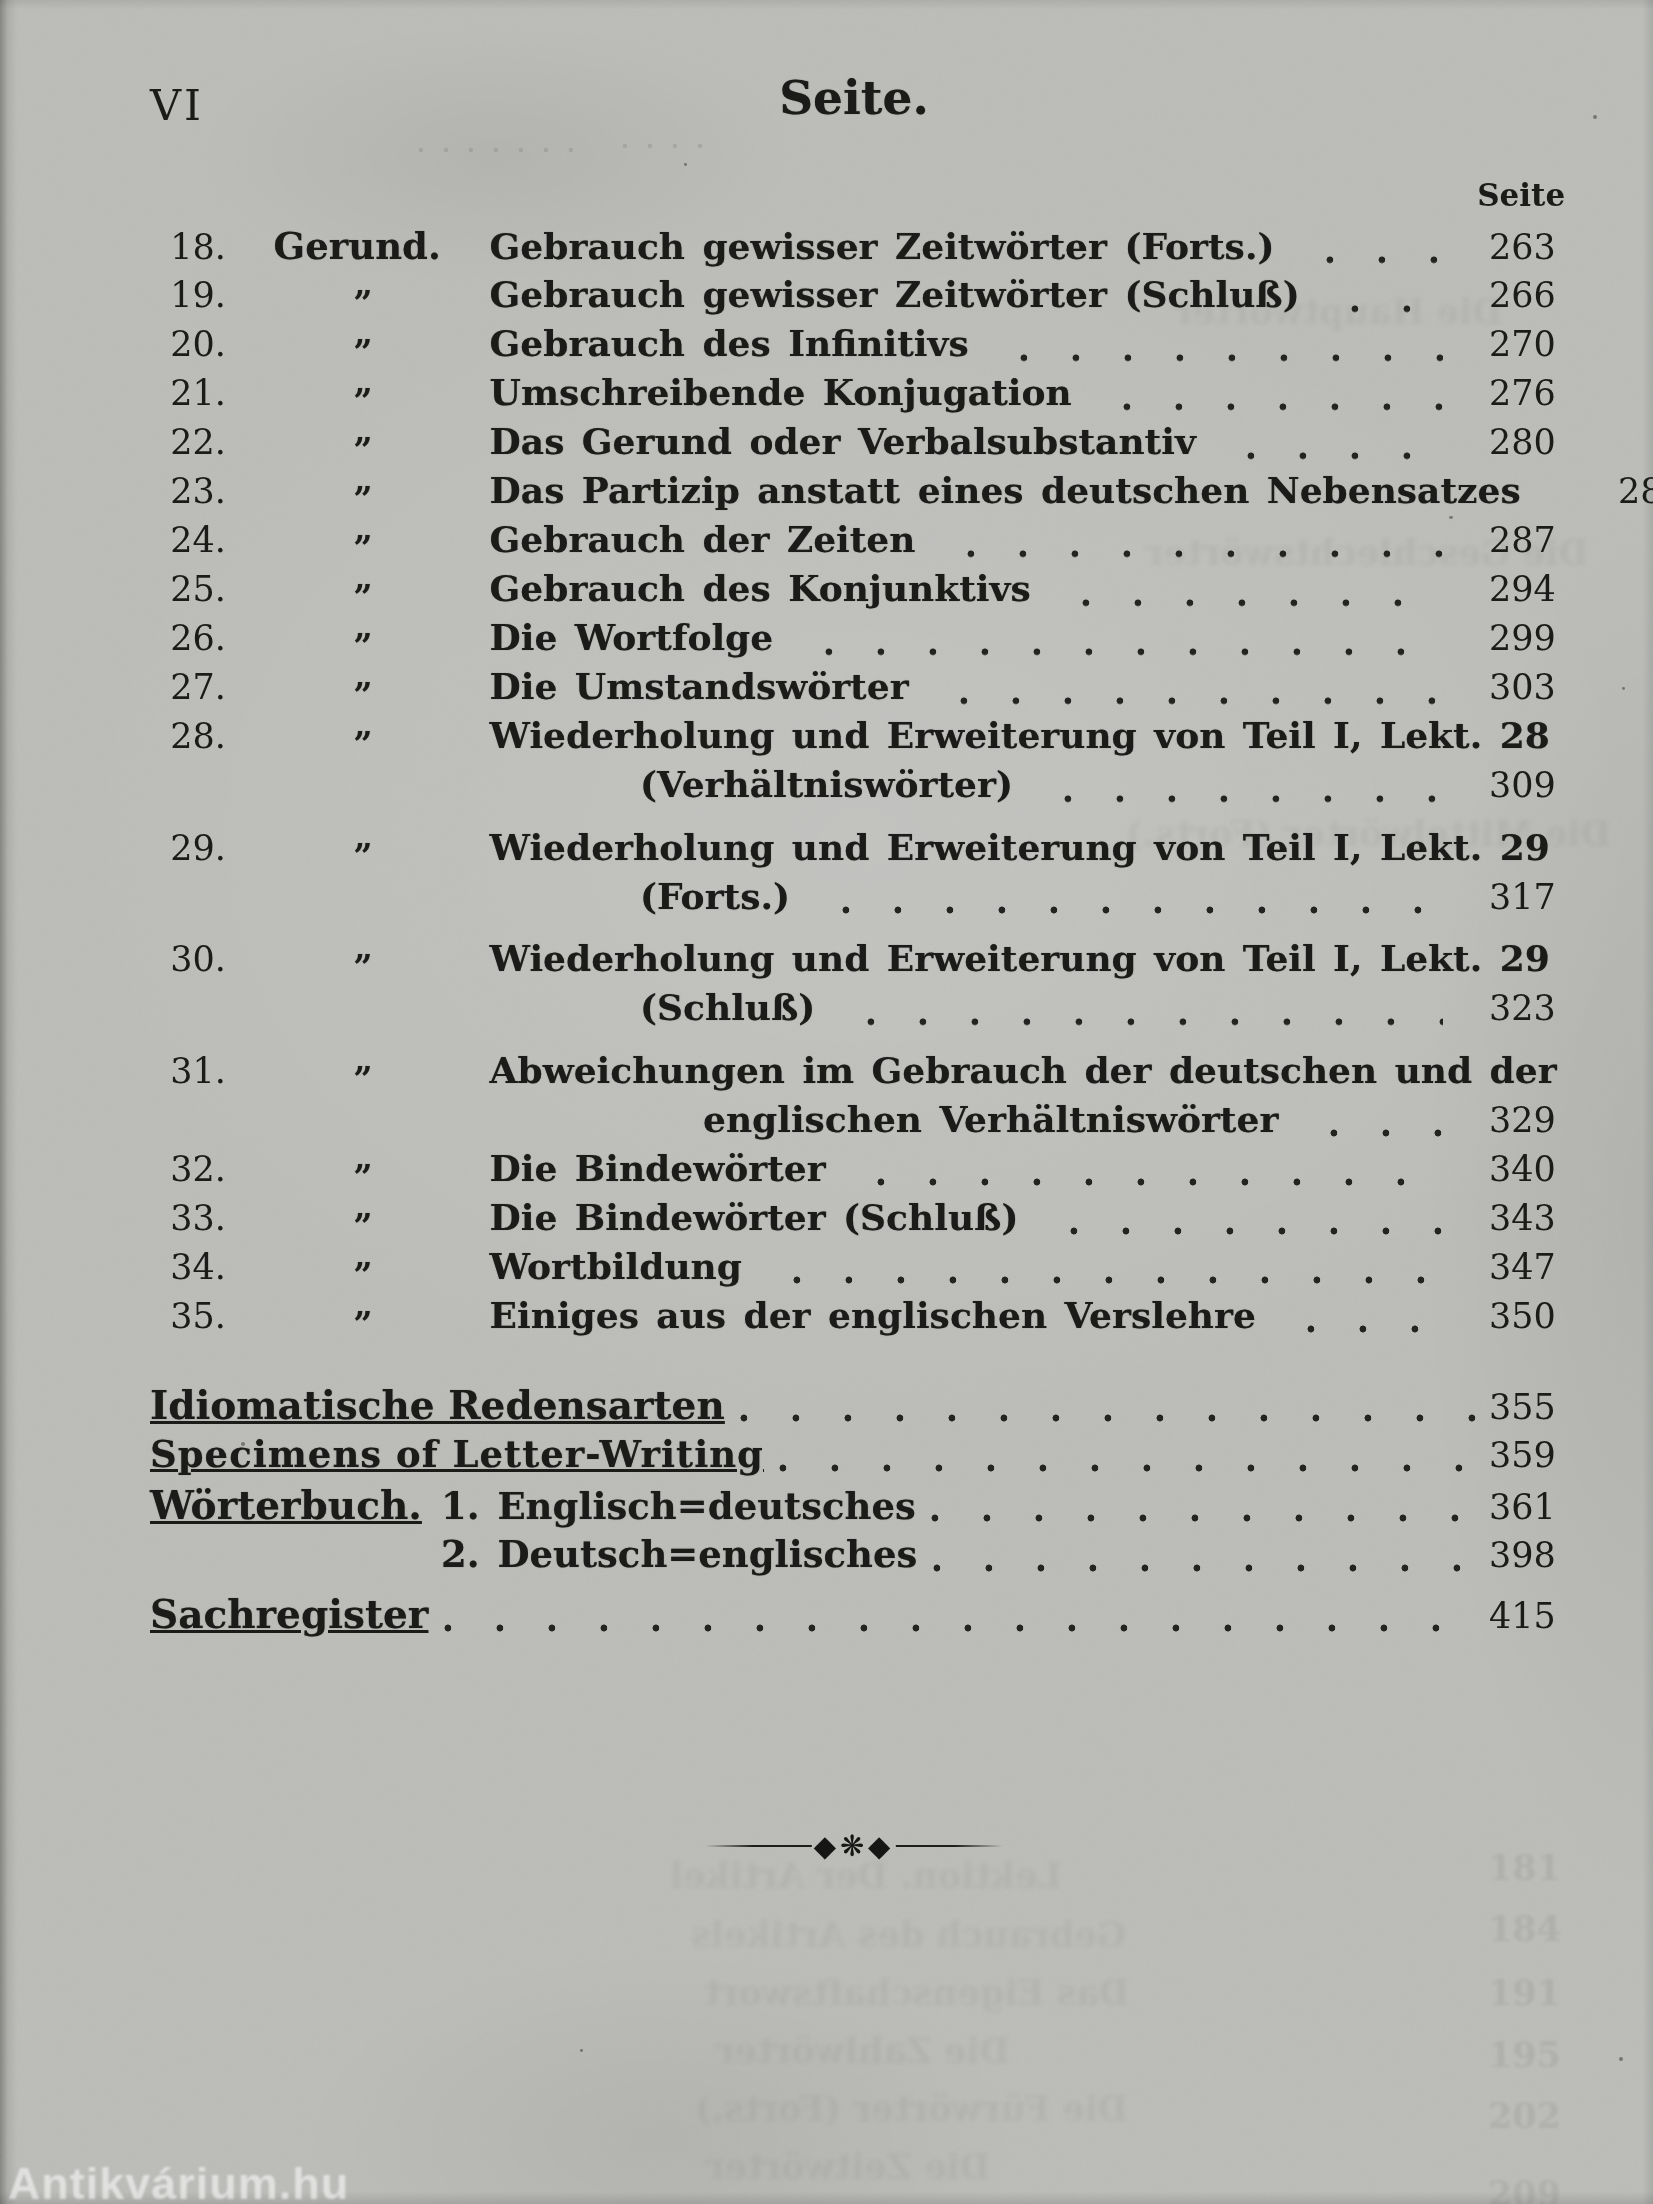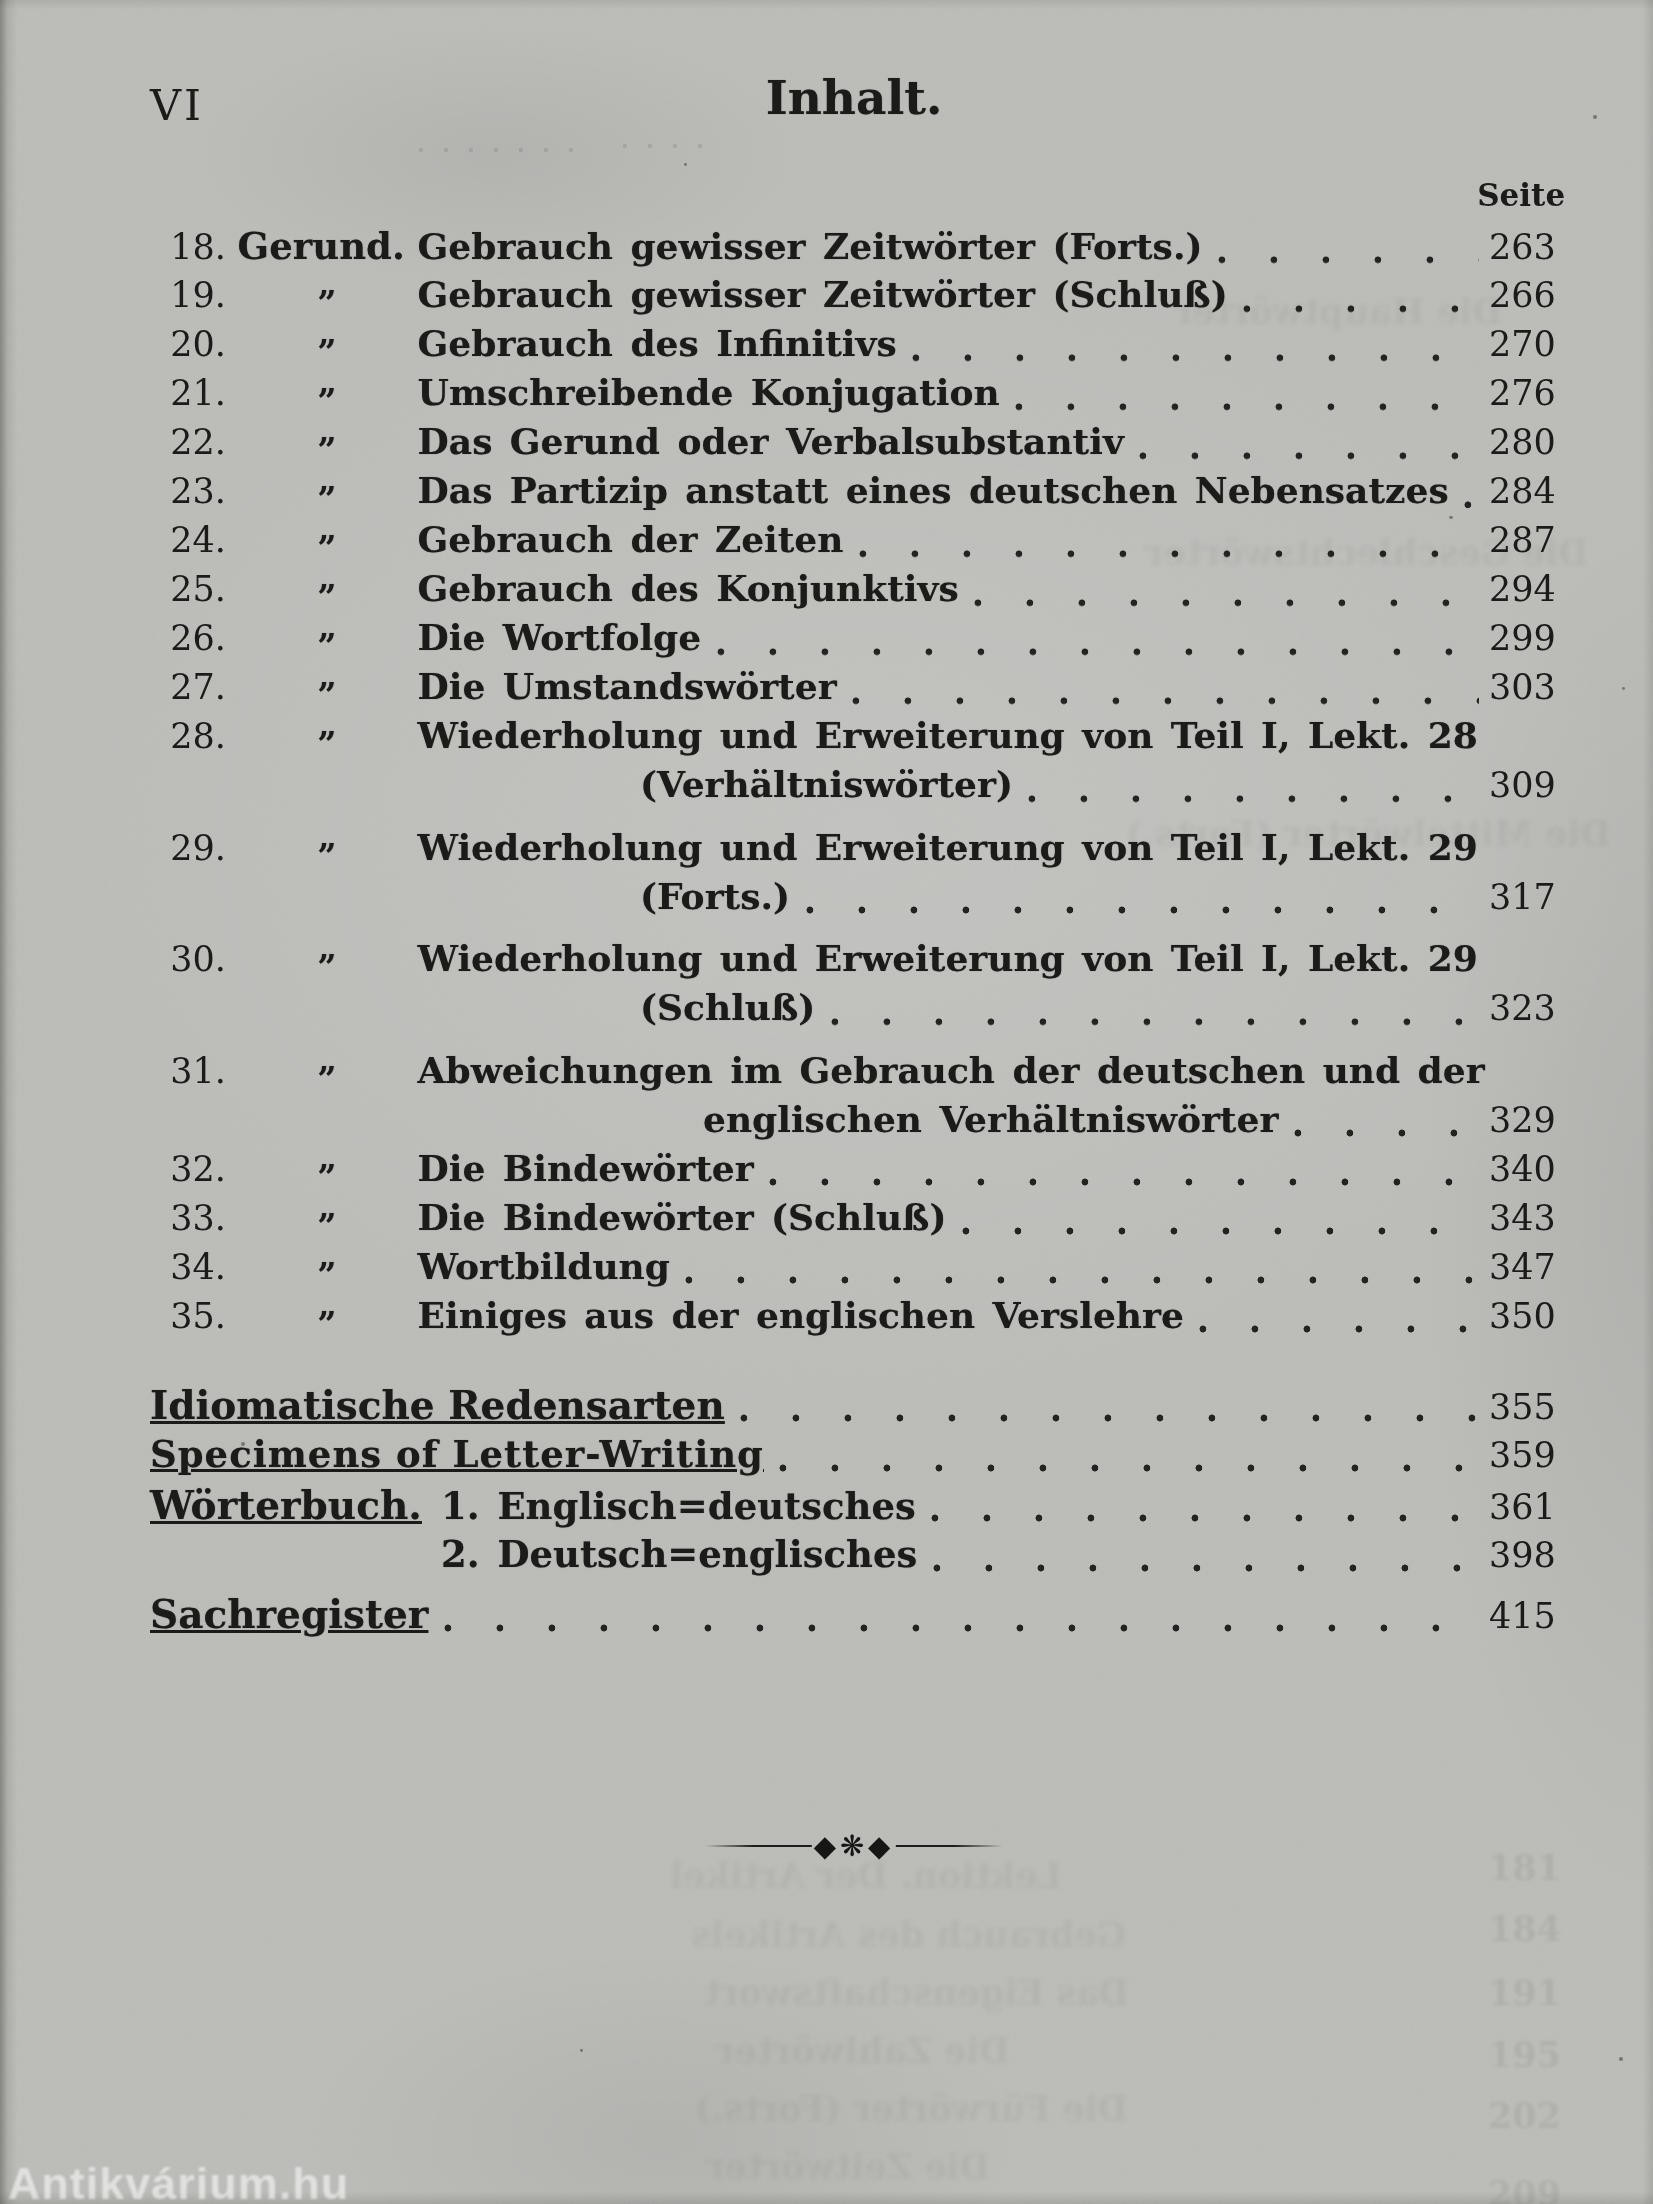--- a/index.html
+++ b/index.html
@@ -53,21 +53,21 @@
 
   
   .folio{position:absolute;left:150px;top:80px;font-size:43px;letter-spacing:2.9px;z-index:4;text-align:center;}
   .pagetitle{
     position:absolute;left:854px;top:70px;transform:translateX(-50%);
     font-size:47px;font-weight:bold;z-index:4;text-shadow:0 0 1px rgba(20,20,18,.5);
   }
   
   .toc{position:absolute;left:150px;top:177px;width:1417px;z-index:4;}
   .seite{height:47px;text-align:right;font-size:31px;font-weight:bold;padding-right:1.9px;}
-  .row{display:flex;align-items:baseline;height:49px;white-space:nowrap;}
+  .row{display:flex;align-items:baseline;height:49px;white-space:nowrap;gap:36px;}
   .row.gap{margin-top:13.6px;}
   .num{width:76px;text-align:right;font-size:35px;flex:none;}
   .lab{width:180px;margin-left:11.6px;flex:none;font-size:37px;font-weight:bold;
        text-shadow:0 0 1px rgba(20,20,18,.45);}
   .lab.ditto{text-align:center;font-size:33px;transform:translateY(-11.6px);font-weight:bold;}
   .t{font-size:36px;font-weight:bold;word-spacing:4.9px;
      text-shadow:0 0 1px rgba(20,20,18,.45);}
   .leader{flex:1;height:11.6px;align-self:flex-end;margin:0 9.7px 7.8px 15.5px;
     background-image:radial-gradient(circle at 3.9px 5.8px, rgba(22,22,20,.92) 3px, transparent 3.7px);
     background-size:52px 11.6px;background-repeat:repeat-x;min-width:0;}
@@ -136,21 +136,21 @@
 <i class="speck" style="left:684px;top:163px;width:2.9px;height:2.9px;"></i>
 <i class="speck" style="left:1449px;top:516px;width:3.9px;height:2.9px;"></i>
 <i class="speck" style="left:241px;top:1442px;width:3.9px;height:3.9px;"></i>
 <i class="speck" style="left:580px;top:2049px;width:2.9px;height:2.9px;"></i>
 <i class="speck" style="left:1619px;top:2057px;width:3.9px;height:3.9px;"></i>
 <i class="speck" style="left:1622px;top:687px;width:2.9px;height:2.9px;"></i>
 <div class="smudge" style="left:417px;top:146px;width:165px;"></div>
 <div class="smudge" style="left:621px;top:142px;width:87px;"></div>
 
 <div class="folio">VI</div>
-<div class="pagetitle">Inhalt.</div>
+<div class="pagetitle">Seite.</div>
 
 <div class="toc">
   <div class="seite">Seite</div>
 
   <div class="row">
     <span class="num">18.</span>
     <span class="lab">Gerund.</span>
     <span class="t">Gebrauch gewisser Zeitwörter (Forts.)</span>
     <span class="leader"></span>
     <span class="pg">263</span>

